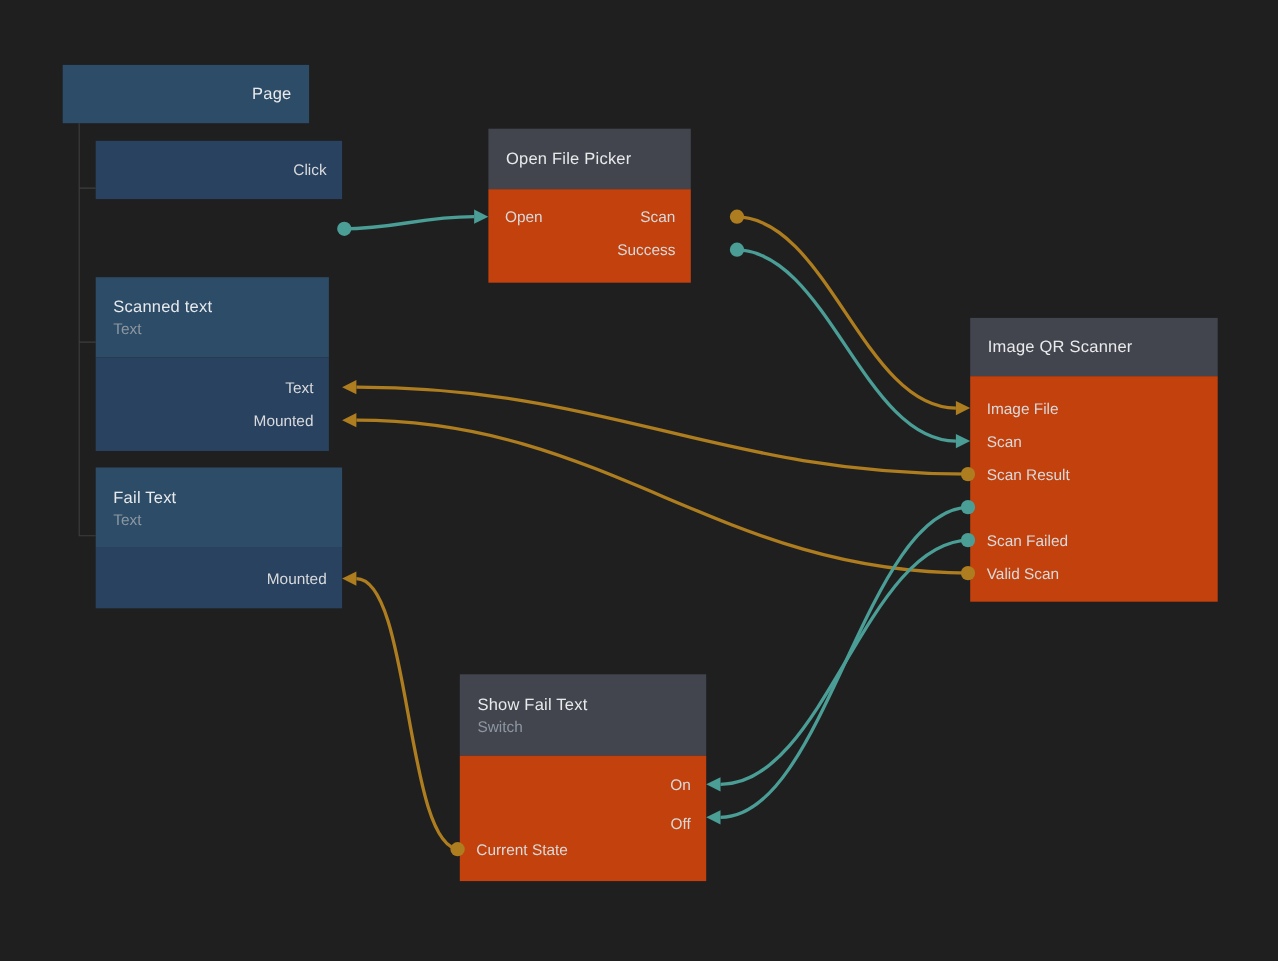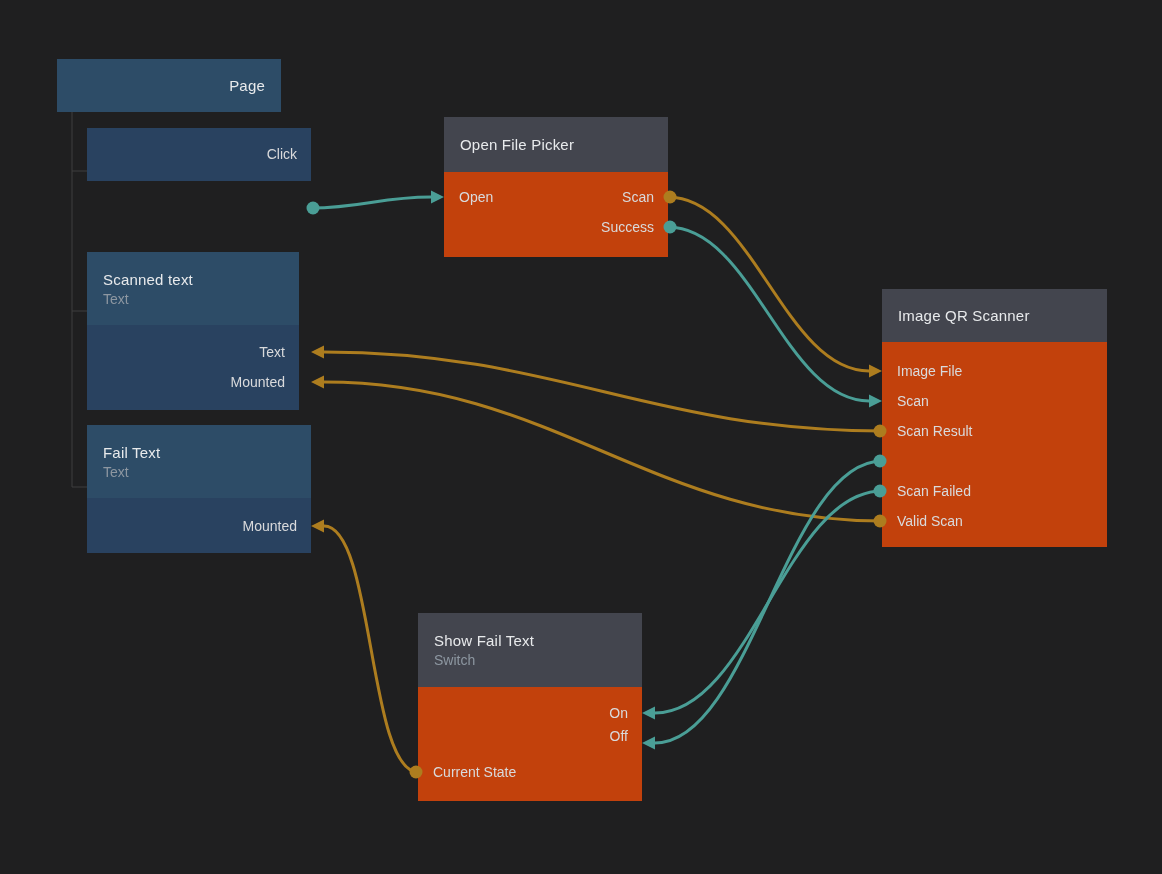--- a/index.html
+++ b/index.html
@@ -123,21 +123,21 @@
     </div>
     <div class="node visual" style="left: 87px; top: 425px; width: 224px;">
       <div class="node-header" style="height: 73px;">
         <div class="node-title">Fail Text</div>
         <div class="node-subtitle">Text</div>
       </div>
       <div class="node-body" style="height: 55px;">
         <div class="port right" style="top: 15px;">Mounted</div>
       </div>
     </div>
-    <div class="node logic" style="left: 444px; top: 117px; width: 224px;">
+    <div class="node logic" style="left: 444px; top: 117px; width: 184px;">
       <div class="node-header" style="height: 55px;">
         <div class="node-title">Open File Picker</div>
       </div>
       <div class="node-body" style="height: 85px;">
         <div class="port left" style="top: 12px;">Open</div>
         <div class="port right" style="top: 12px;">Scan</div>
         <div class="port right" style="top: 42px;">Success</div>
       </div>
     </div>
     <div class="node logic" style="left: 882px; top: 289px; width: 225px;">
@@ -152,17 +152,17 @@
         <div class="port left" style="top: 166px;">Valid Scan</div>
       </div>
     </div>
     <div class="node logic" style="left: 418px; top: 613px; width: 224px;">
       <div class="node-header" style="height: 74px;">
         <div class="node-title">Show Fail Text</div>
         <div class="node-subtitle">Switch</div>
       </div>
       <div class="node-body" style="height: 114px;">
         <div class="port right" style="top: 13px;">On</div>
-        <div class="port right" style="top: 36px;">Off</div>
+        <div class="port right" style="top: 49px;">Off</div>
         <div class="port left" style="top: 72px;">Current State</div>
       </div>
     </div>
   </div>
 
 </body></html>

